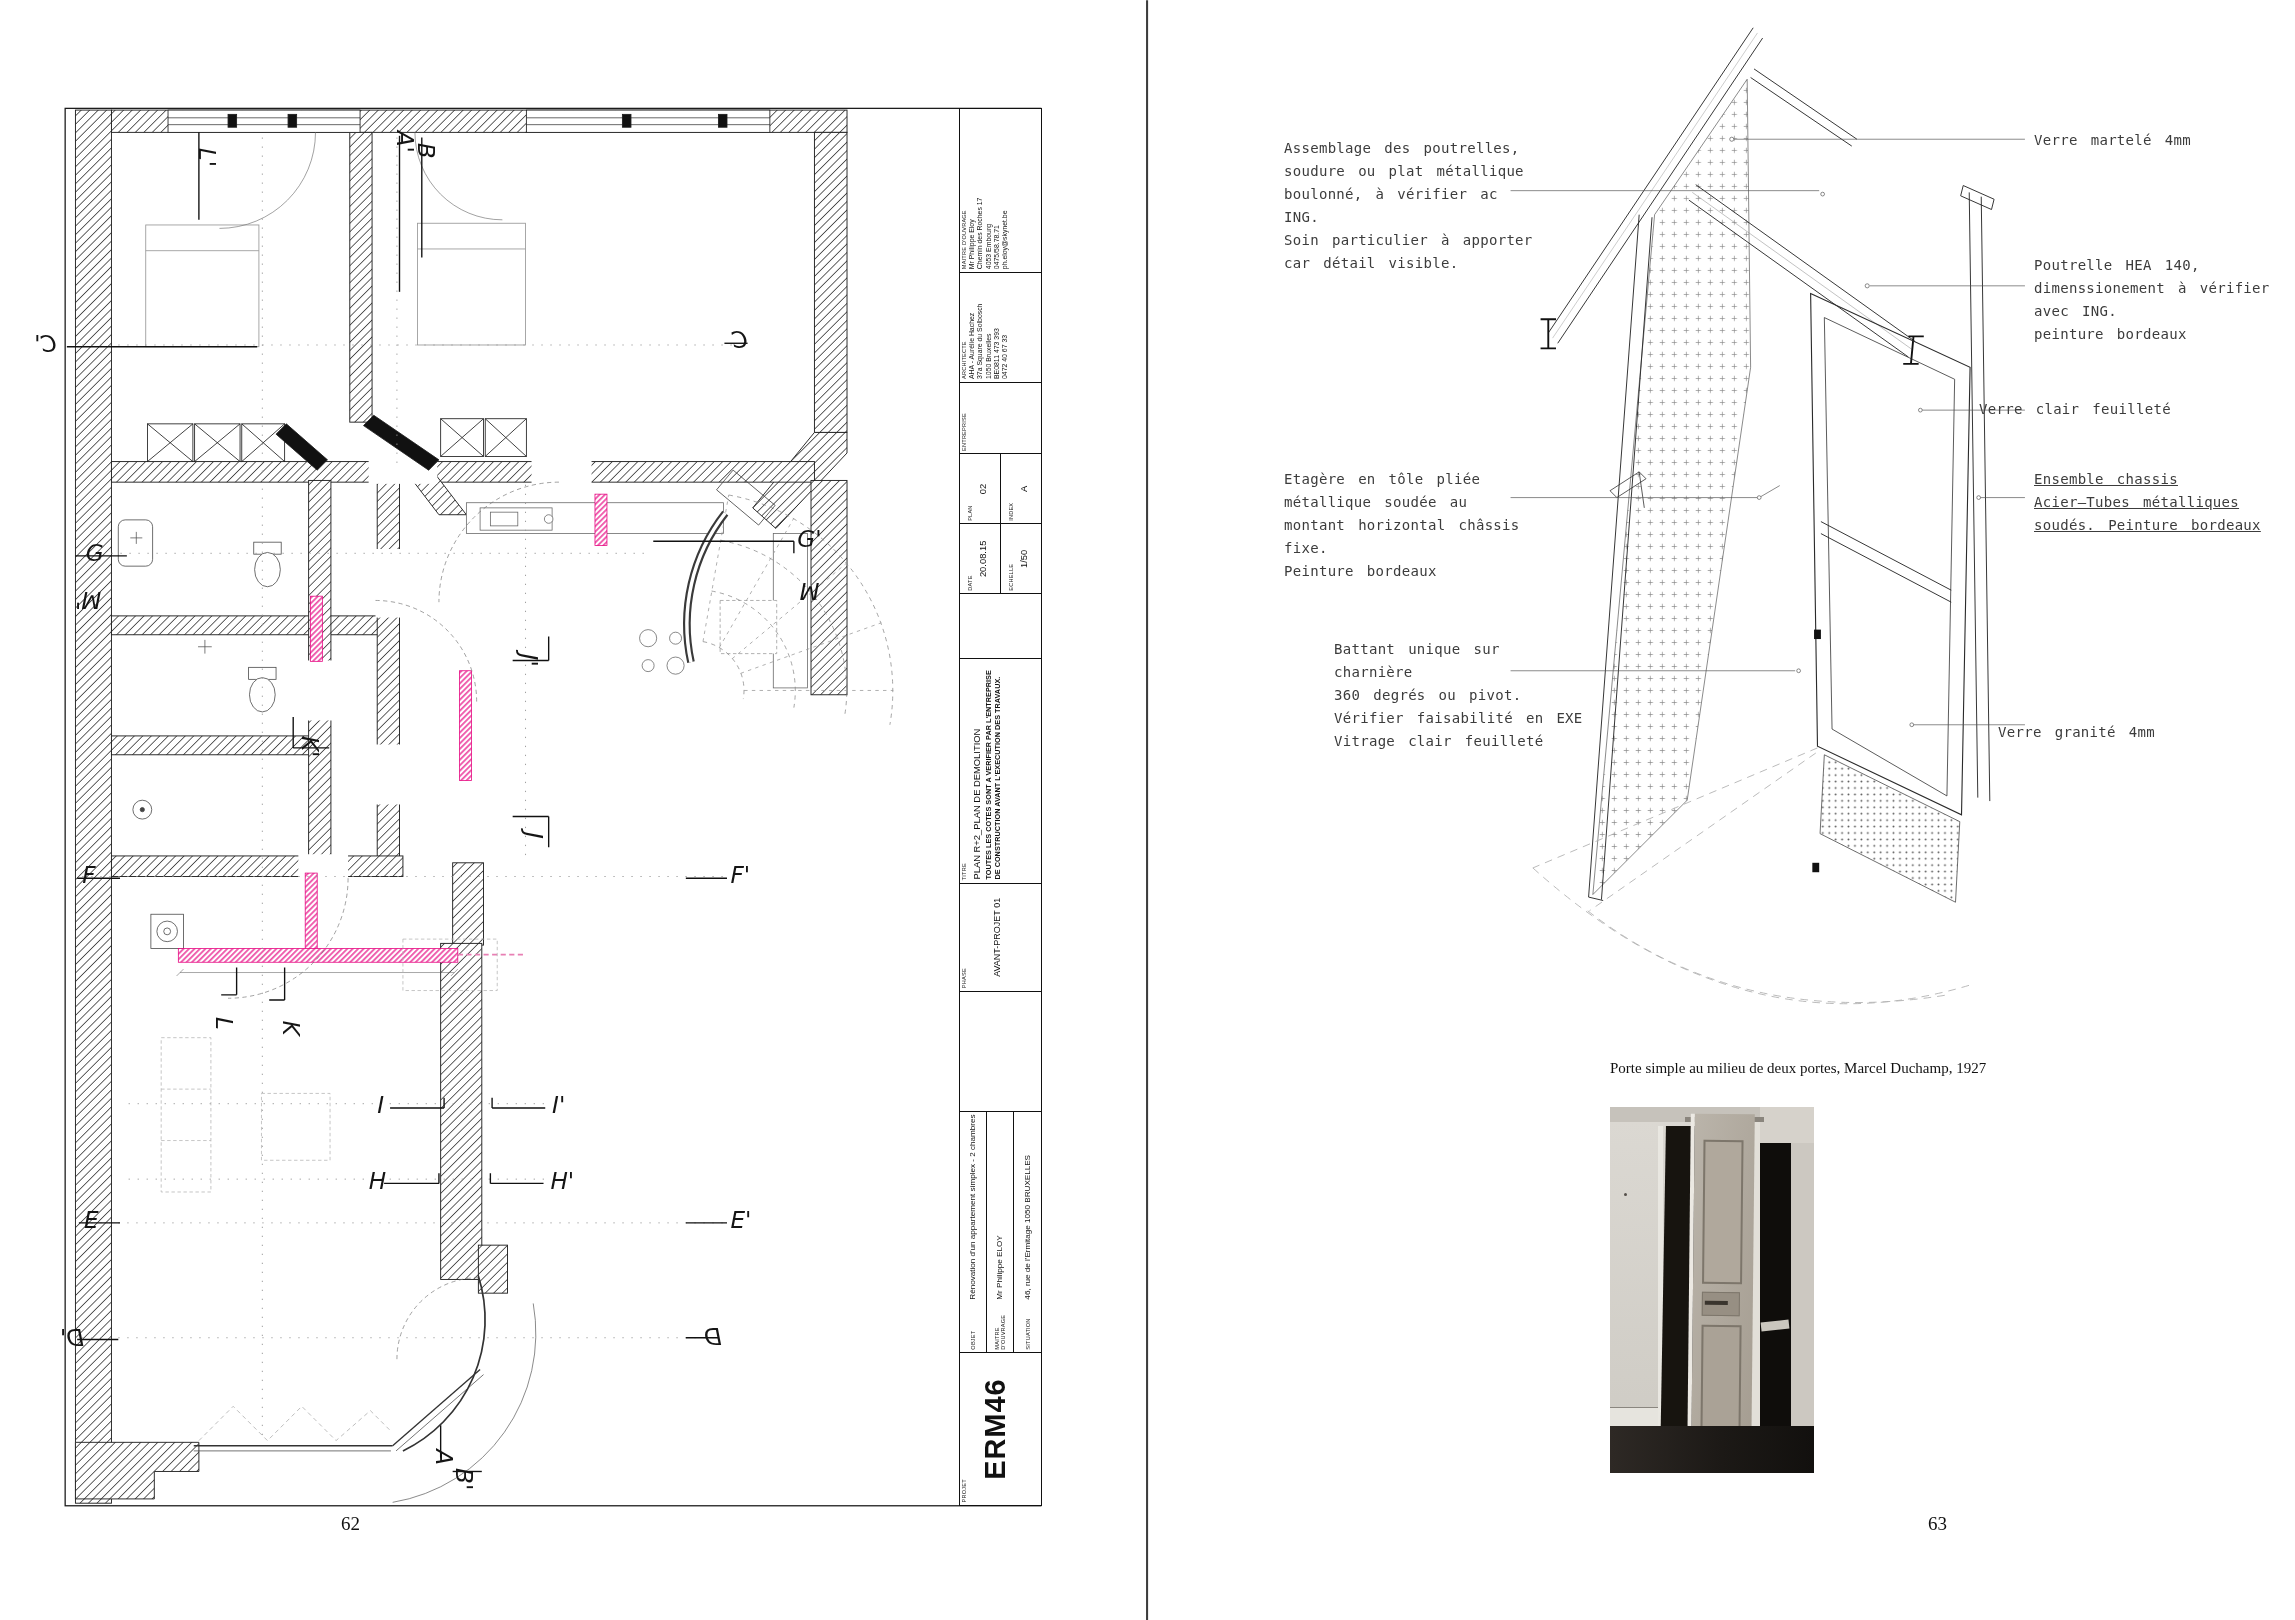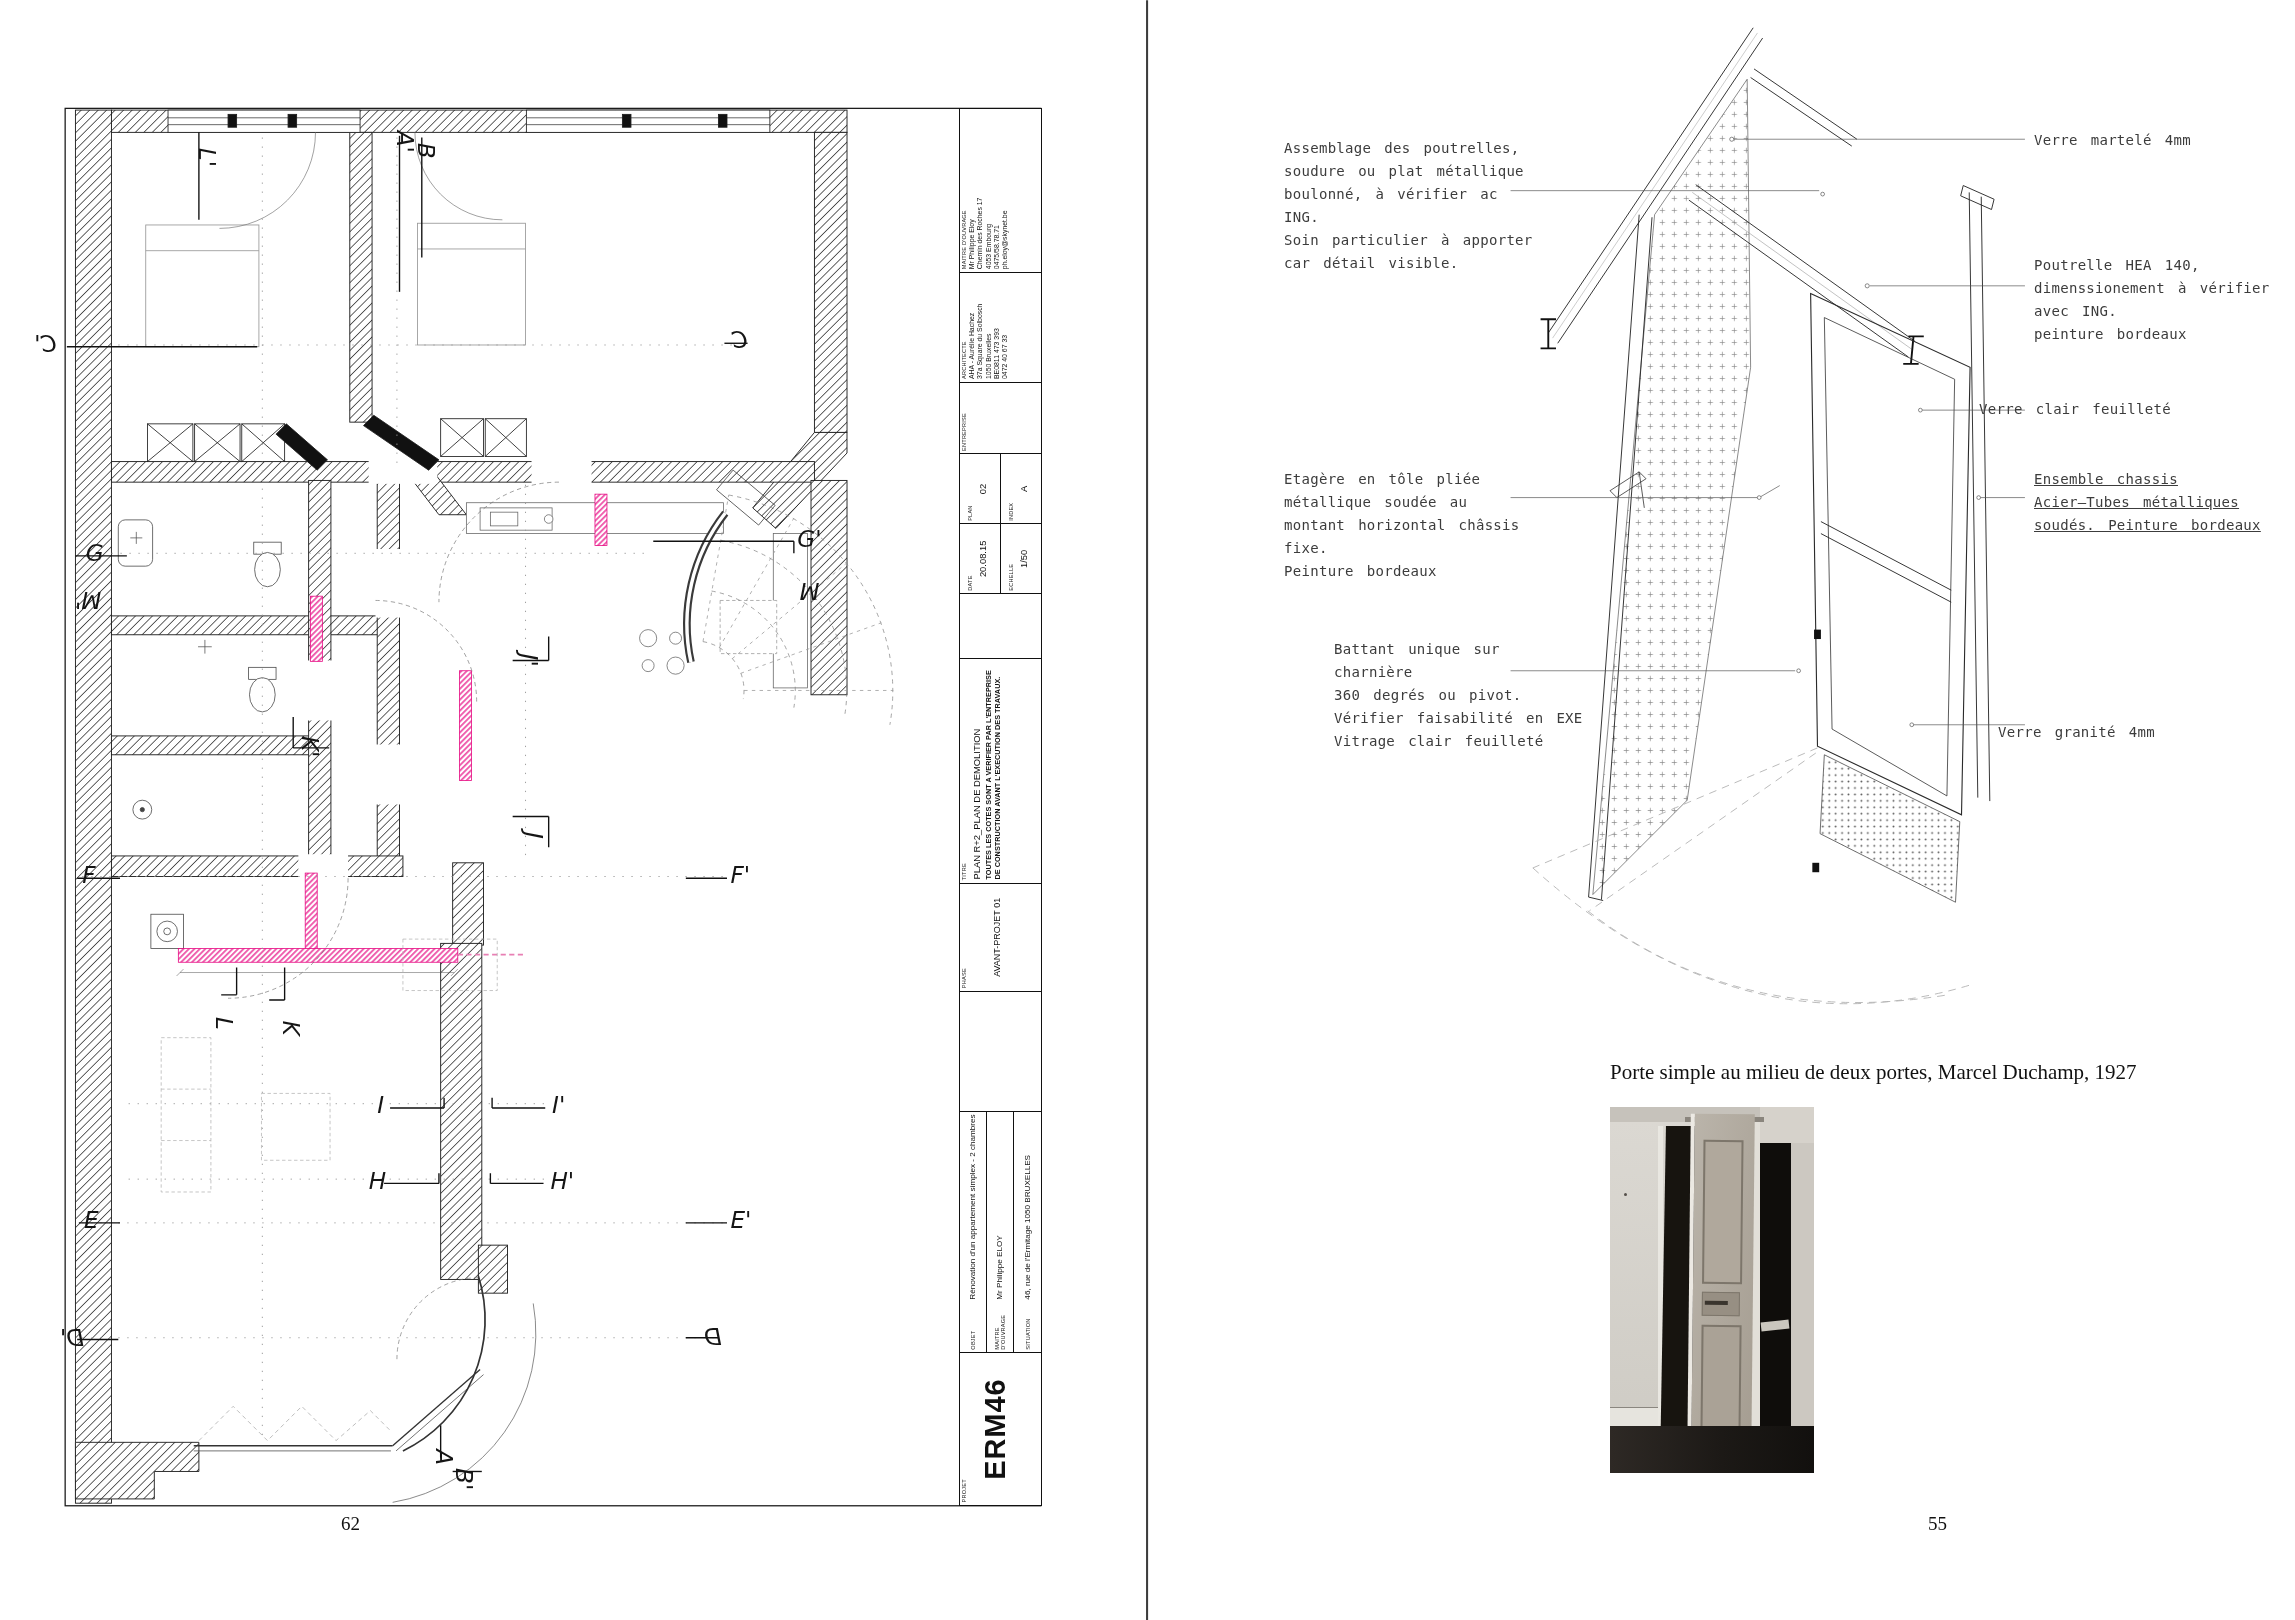--- a/index.html
+++ b/index.html
@@ -21,21 +21,21 @@
   .tb .row3{height:33.33%;border-bottom:0.9px solid #111;box-sizing:border-box;display:flex;align-items:center;}
   .tb .row3:last-child{border-bottom:none;}
   .tb .row3 .lbl{width:50px;flex:none;}
   .tb .row3 .cv{font-size:8.1px;}
   .tb .titre-val{font-size:9.4px;padding:3.4px 3.4px 0 3.4px;}
   .tb .note{font-size:7.3px;font-weight:bold;line-height:1.25;padding:2.6px 3.4px;}
   
   .ann{position:absolute;font-family:"DejaVu Sans Mono",monospace;font-size:14px;line-height:23px;
        color:#3c3c3c;white-space:pre-line;letter-spacing:0.3px;word-spacing:4.3px;}
   .caption{position:absolute;left:1610px;top:1060px;font-family:"Liberation Serif",serif;
-           font-size:21px;color:#111;white-space:nowrap;}
+           font-size:15px;color:#111;white-space:nowrap;}
   .pagenum{position:absolute;font-family:"Liberation Serif",serif;font-size:19px;color:#111;text-align:center;}
   
   .photo{position:absolute;left:1610px;top:1107px;width:204px;height:366px;background:#d8d4ce;overflow:hidden;}
   .photo div{position:absolute;}
   .ph-ceil{left:0;top:0;width:204px;height:20.6px;background:#c6c2bb;}
   .ph-wallL{left:0;top:15.4px;width:81px;height:302px;background:linear-gradient(180deg,#dbd8d2,#cfccc5);}
   .ph-base{left:0;top:300px;width:75px;height:51px;background:#e6e4de;border-top:1.7px solid #8a867f;}
   .ph-frameL{left:48px;top:19px;width:5.1px;height:336px;background:#e9e7e1;}
   .ph-openL{left:53px;top:19px;width:39px;height:340px;background:#17140f;transform:skewX(-1deg);}
   .ph-lintel{left:75px;top:10.3px;width:79px;height:5.1px;background:#8a857d;}
@@ -487,16 +487,16 @@
       <div class="rail">
           <div class="handle"></div>
         </div>
       <div class="p2"></div>
     </div>
     <div class="ph-floor"></div>
     <div class="ph-dot"></div>
   </div>
 
   <div class="pagenum" style="left:341px;top:1513px">62</div>
-  <div class="pagenum" style="left:1928px;top:1513px">55</div>
+  <div class="pagenum" style="left:1928px;top:1513px">63</div>
 
 </div>
 
 
 </body></html>

